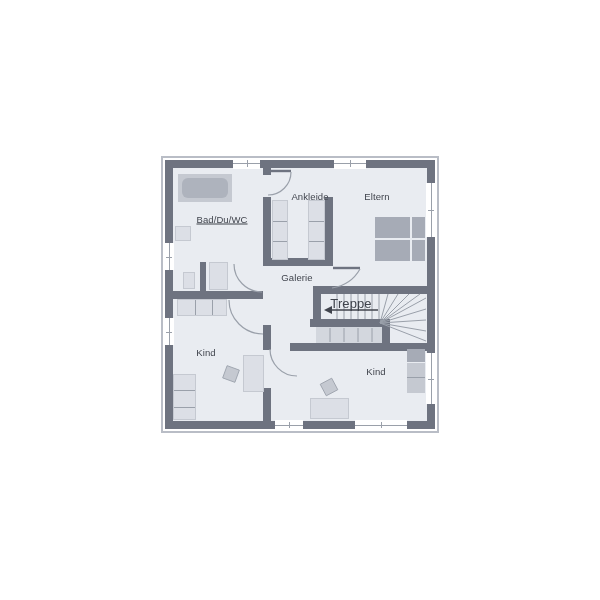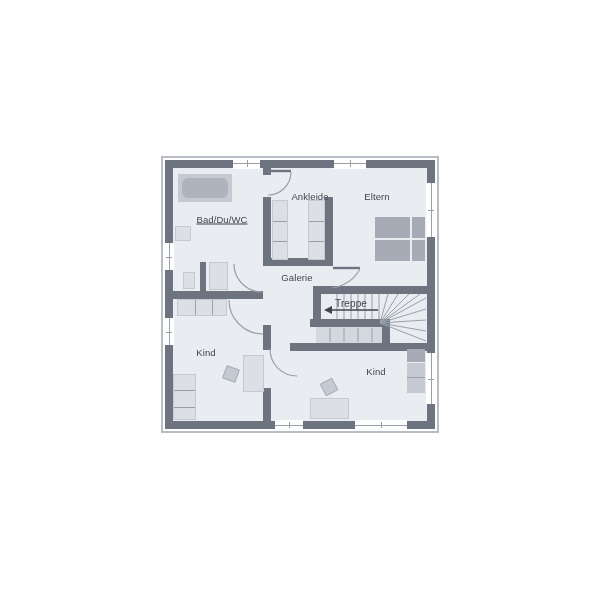--- a/index.html
+++ b/index.html
@@ -20,21 +20,21 @@
   .win.v .pane{top:0;bottom:0;left:5px;width:1px;}
   .win.v .tick{top:50%;left:2px;right:2px;height:1px;}
   .furn{position:absolute;}
   .f-light{background:var(--furn-light);border:1px solid var(--furn-med);box-sizing:border-box;}
   .f-med{background:var(--furn-med);}
   .f-dark{background:var(--furn-dark);}
   .furn i.divh{position:absolute;left:0;right:0;height:1px;background:var(--line);}
   .furn i.divv{position:absolute;top:0;bottom:0;width:1px;background:var(--line);}
   .room-label{position:absolute;transform:translate(-50%,-50%);font-size:9.5px;
               color:var(--text);white-space:nowrap;letter-spacing:0.1px;}
-  .room-label.small{font-size:10px;}
+  .room-label.small{font-size:13px;}
   svg.overlay{position:absolute;left:0;top:0;pointer-events:none;}
 </style>
 </head>
 <body>
 
 <div class="canvas">
 
   <div class="outline" style="left:161px;top:156px;width:274px;height:273px;"></div>
   <div class="floor" style="left:165px;top:160px;width:270px;height:269px;"></div>
 

